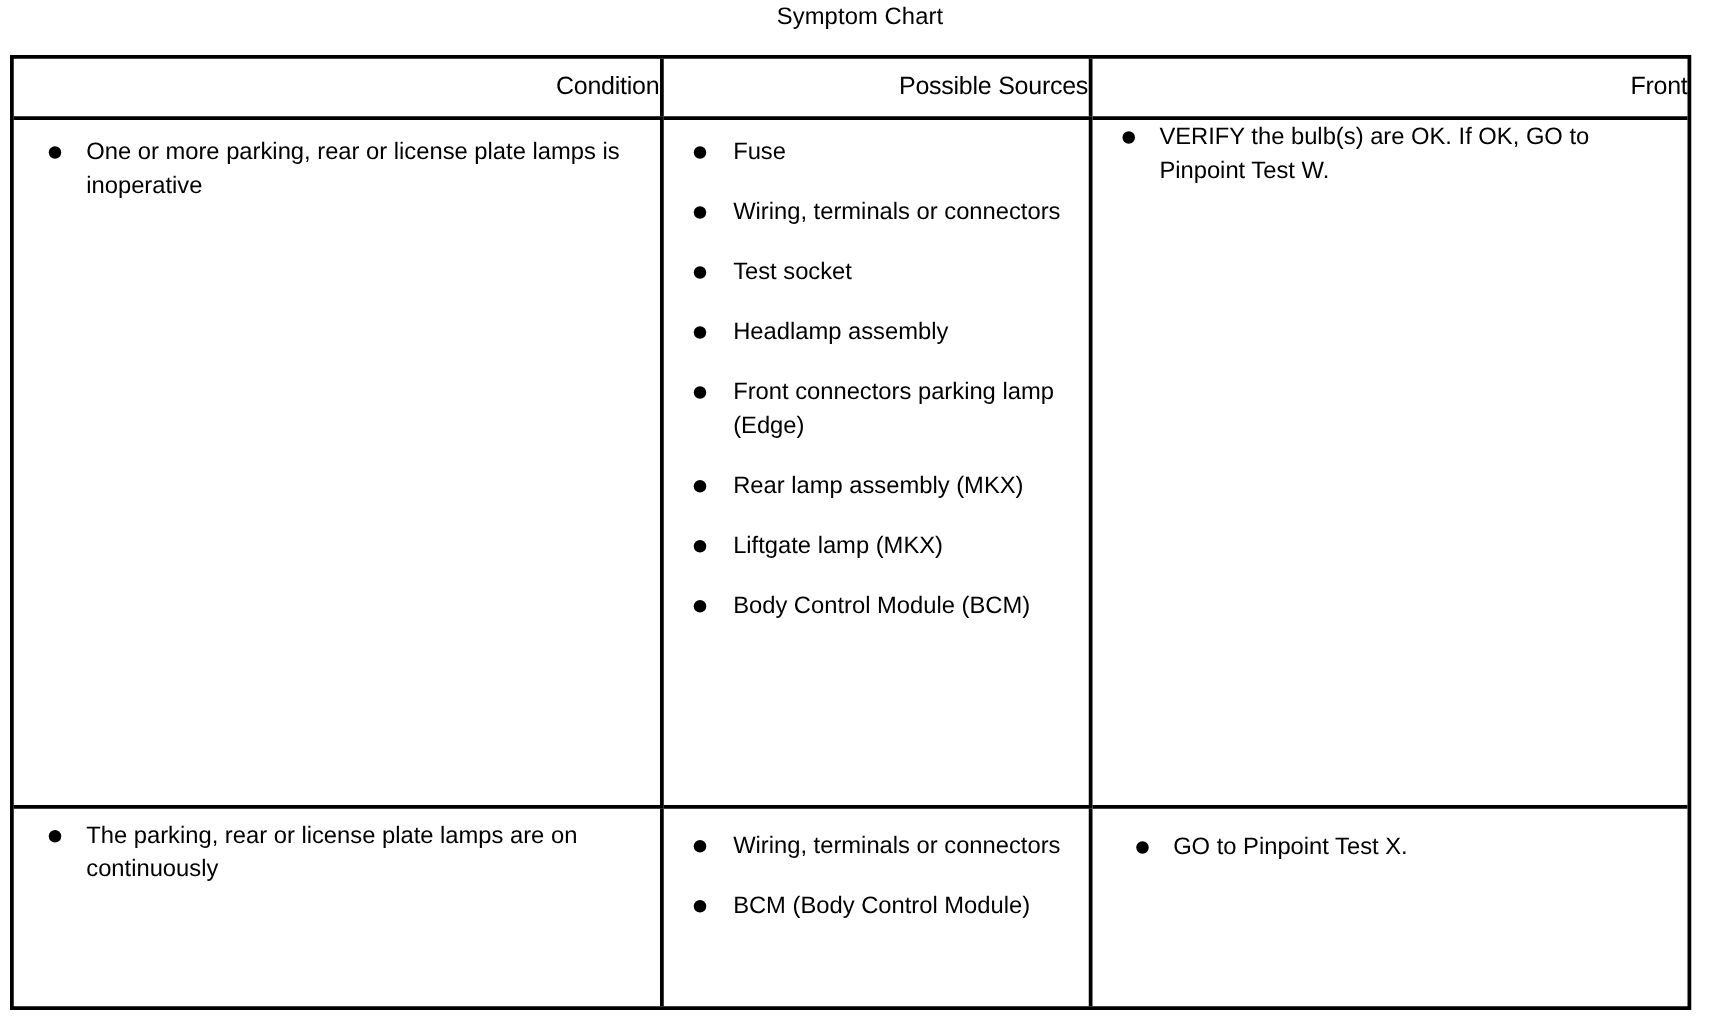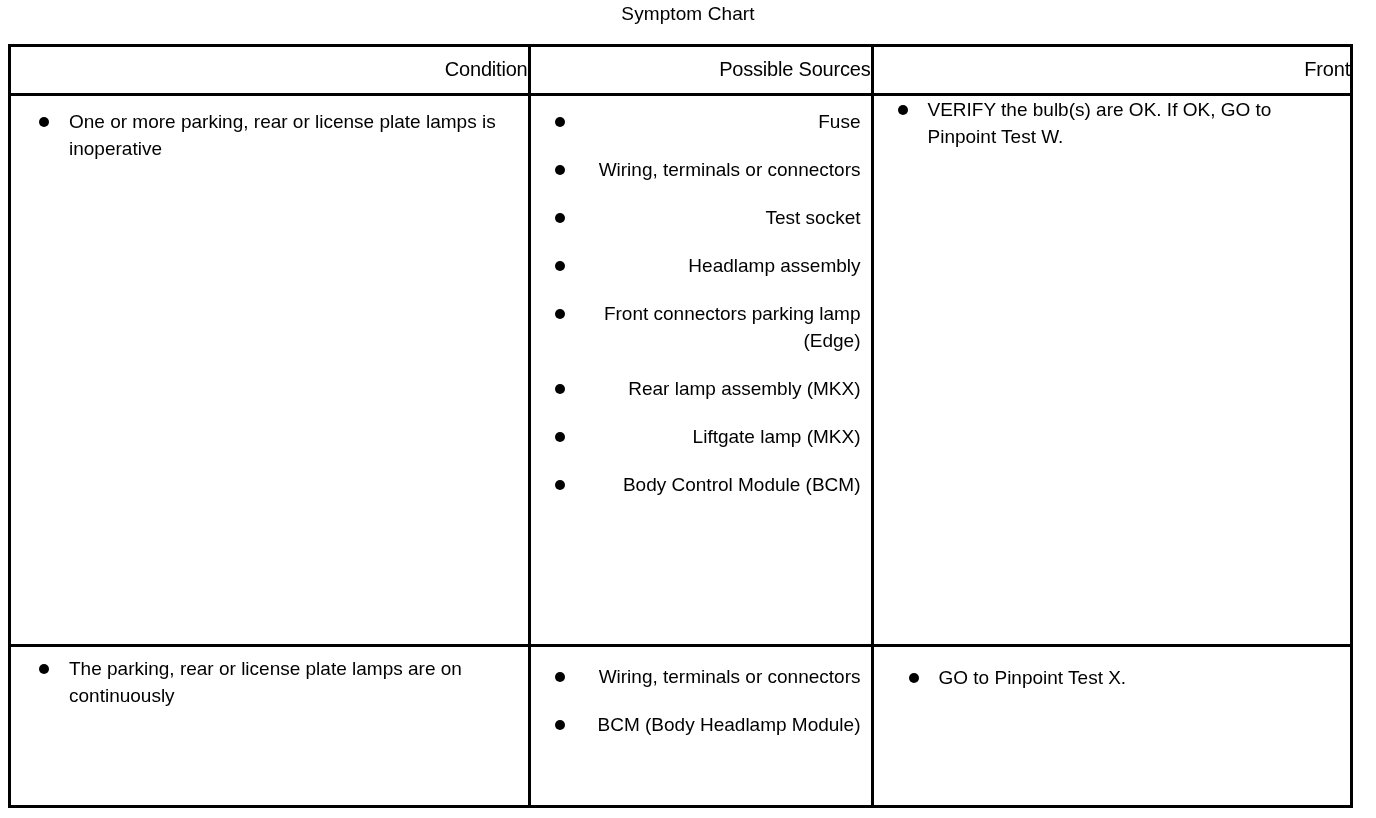--- a/index.html
+++ b/index.html
@@ -98,21 +98,21 @@
     top: 9px;
     width: 10px;
     height: 10px;
     background: #000;
     border-radius: 50%;
   }
   
   .col-condition ul.bullets > li { padding-left: 58px; }
   .col-condition ul.bullets > li .bullet { left: 28px; }
   .col-sources .cell-inner { padding-left: 0; padding-top: 12px; }
-  .col-sources ul.bullets > li { padding-left: 56px; margin-bottom: 21px; text-align: right; }
+  .col-sources ul.bullets > li { padding-left: 56px; margin-bottom: 21px; }
   .col-sources ul.bullets > li .bullet { left: 24px; }
   .col-action .cell-inner { padding-top: 14px; }
   .col-action ul.bullets > li { padding-left: 54px; }
   .col-action ul.bullets > li .bullet { left: 24px; }
 
   .row1 .col-condition .cell-inner { padding-top: 12px; }
   .row1 .col-action .cell-inner { padding-top: 0; }
   .row2 .col-condition .cell-inner { padding-top: 8px; }
   .row2 .col-sources .cell-inner { padding-top: 16px; }
   .row2 .col-action .cell-inner { padding-top: 17px; padding-left: 11px; }
@@ -223,21 +223,21 @@
           </td>
           <td class="sep col-sources">
             <div class="cell-inner">
               <ul class="bullets">
                 <li>
                   <span class="bullet"></span>
                   <span>Wiring, terminals or connectors</span>
                 </li>
                 <li>
                   <span class="bullet"></span>
-                  <span>BCM (Body Headlamp Module)</span>
+                  <span>BCM (Body Control Module)</span>
                 </li>
               </ul>
             </div>
           </td>
           <td class="sep col-action">
             <div class="cell-inner">
               <ul class="bullets">
                 <li>
                   <span class="bullet"></span>
                   <span>GO to Pinpoint Test X.</span>

